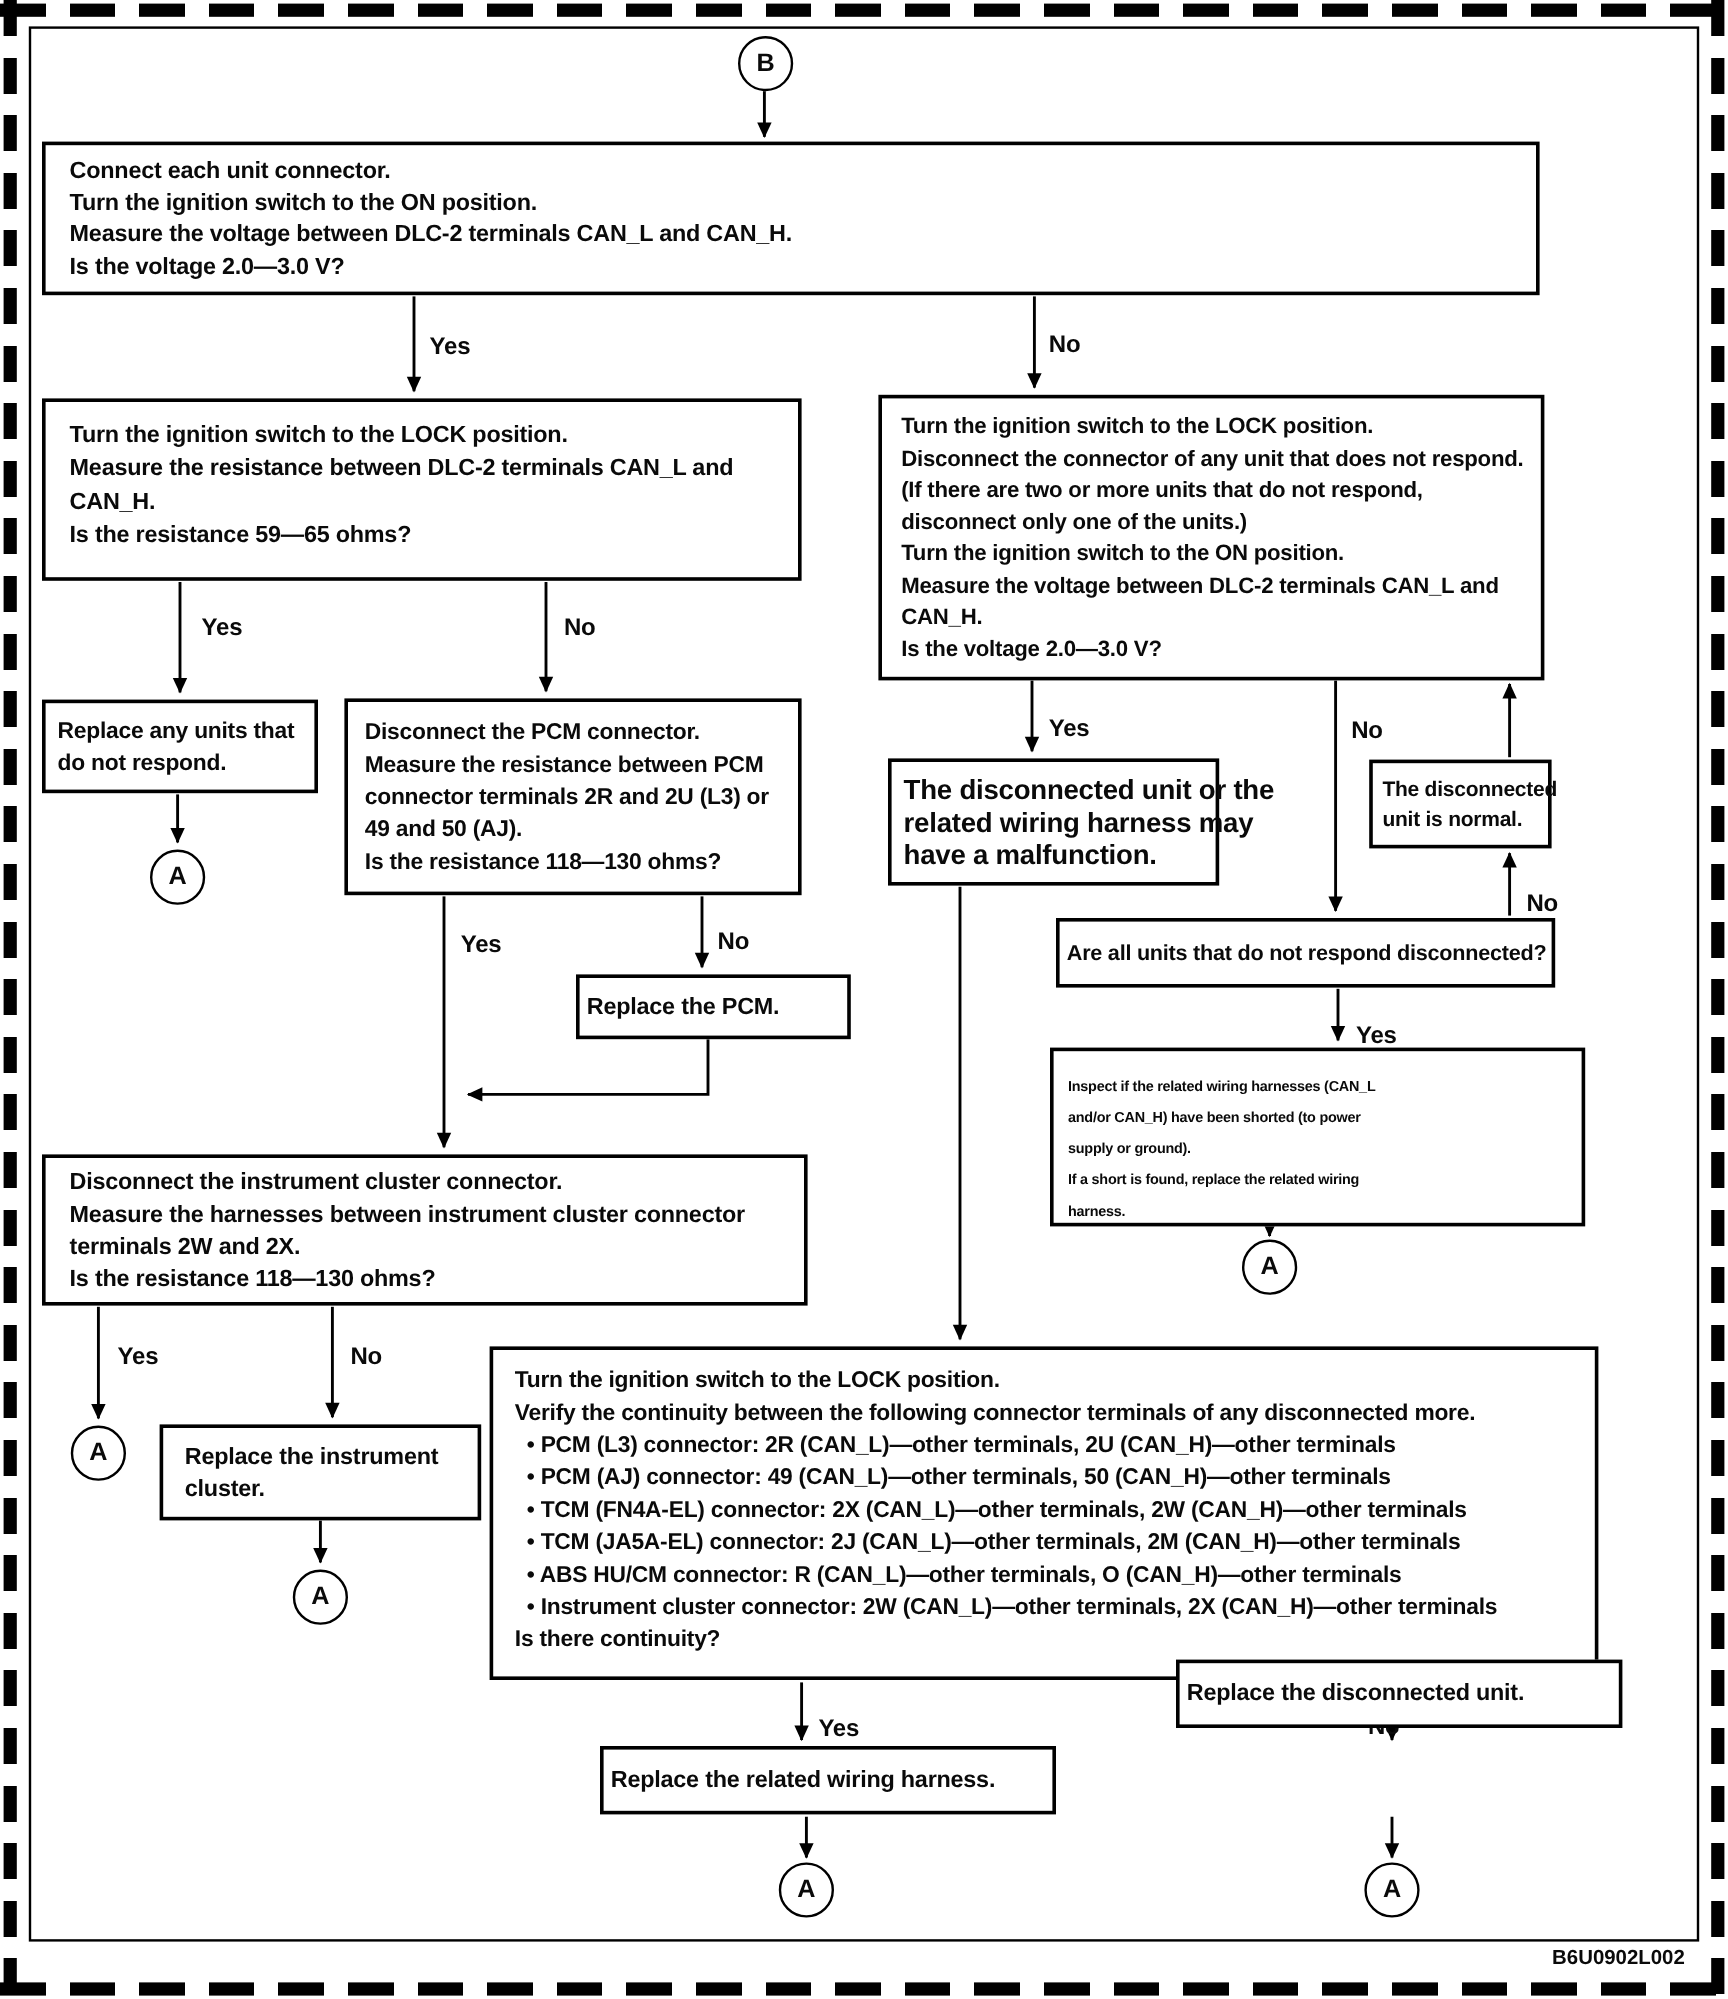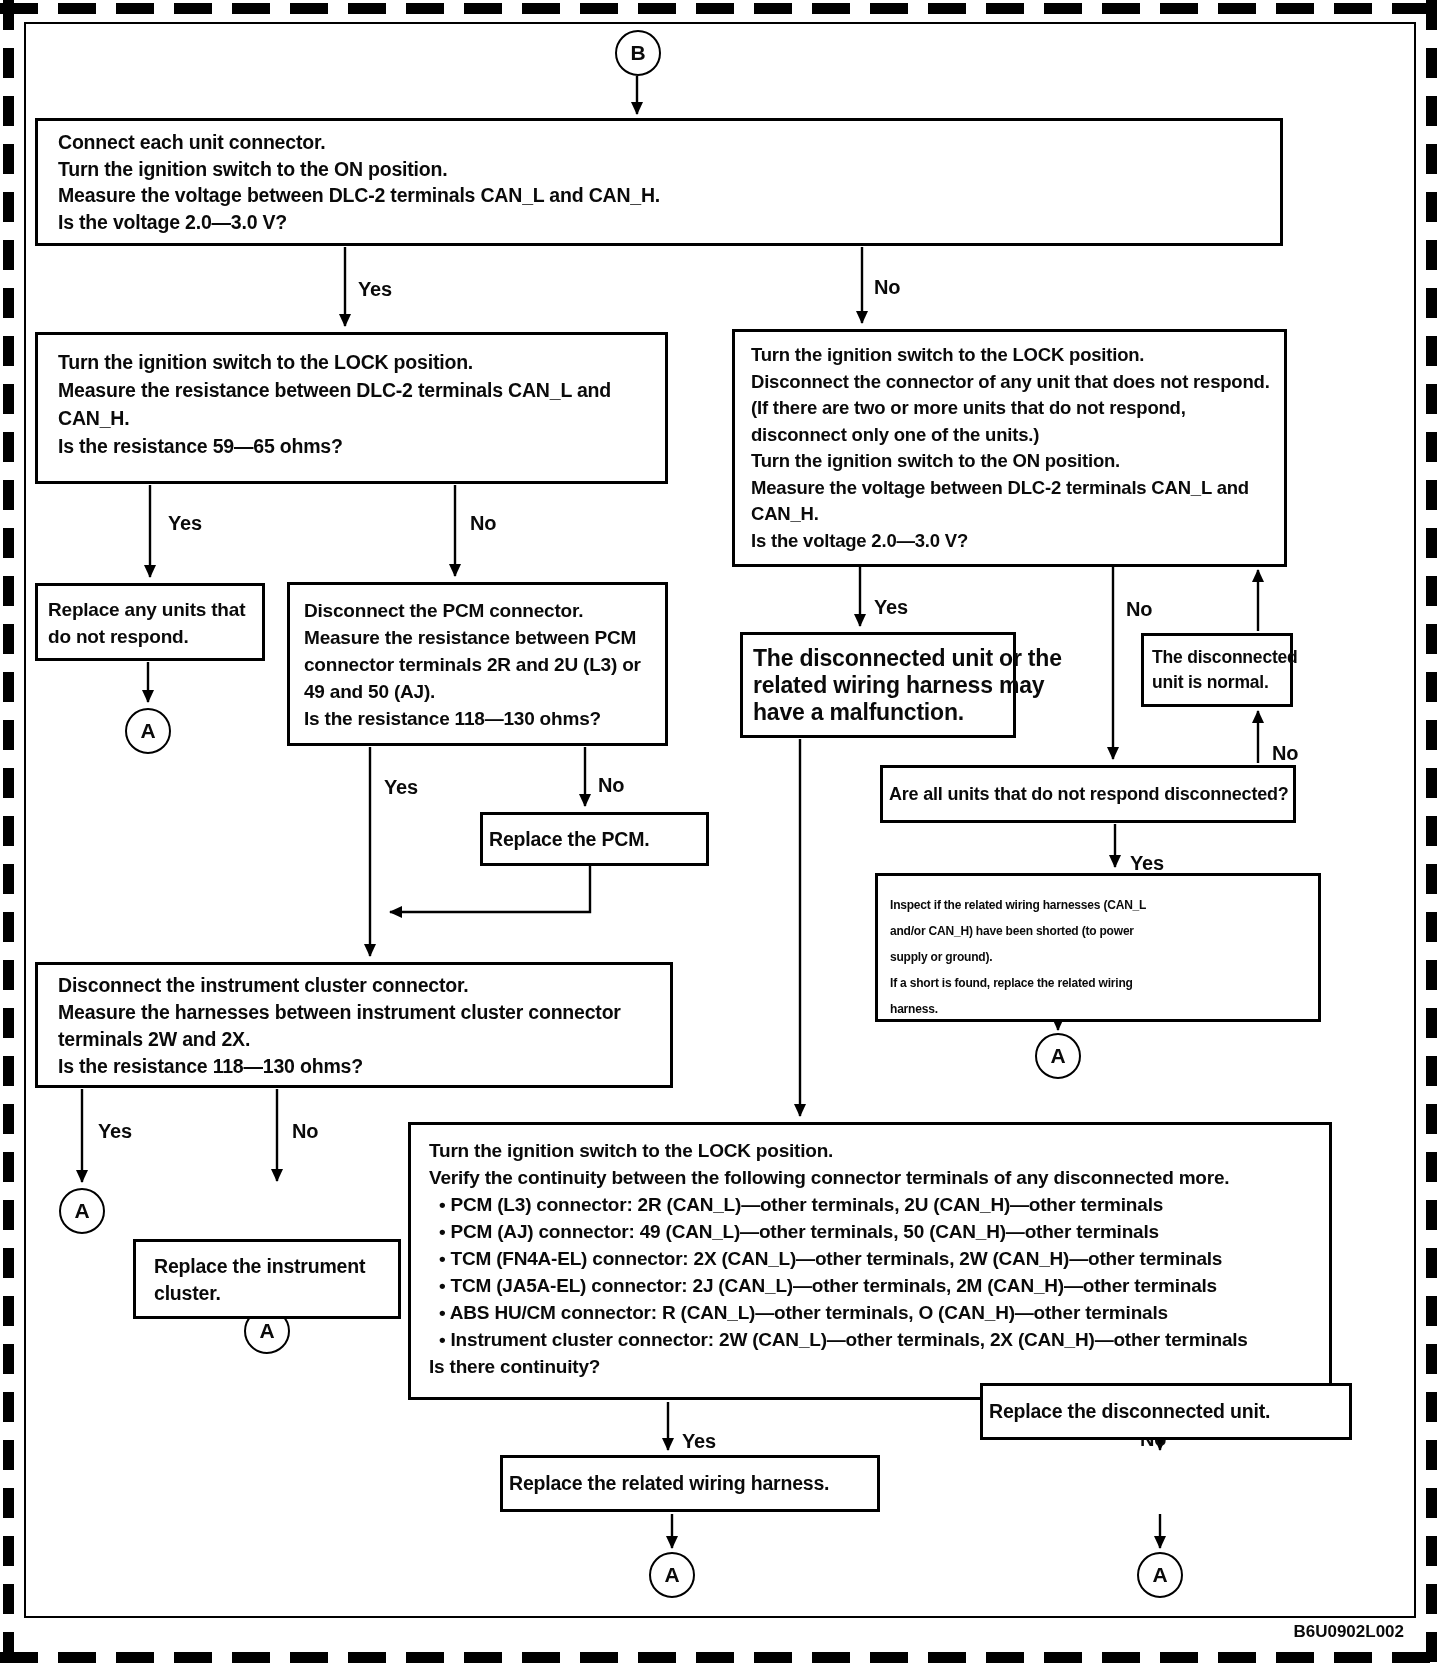--- a/index.html
+++ b/index.html
@@ -143,21 +143,21 @@
     <div class="ln">Replace the PCM.</div>
   </div>
 
   <div class="node" style="left:35px;top:962px;width:638px;height:126px;padding:7px 20px;line-height:27px">
     <div class="ln">Disconnect the instrument cluster connector.</div>
     <div class="ln">Measure the harnesses between instrument cluster connector</div>
     <div class="ln">terminals 2W and 2X.</div>
     <div class="ln">Is the resistance 118—130 ohms?</div>
   </div>
 
-  <div class="node" style="left:133px;top:1239px;width:268px;height:80px;padding:11px 18px;line-height:27px">
+  <div class="node" style="left:133px;top:1187px;width:268px;height:80px;padding:11px 18px;line-height:27px">
     <div class="ln">Replace the instrument</div>
     <div class="ln">cluster.</div>
   </div>
 
   <div class="node" style="left:740px;top:632px;width:276px;height:106px;padding:10px 10px;line-height:27px;font-size:23px">
     <div class="ln">The disconnected unit or the</div>
     <div class="ln">related wiring harness may</div>
     <div class="ln">have a malfunction.</div>
   </div>
 

